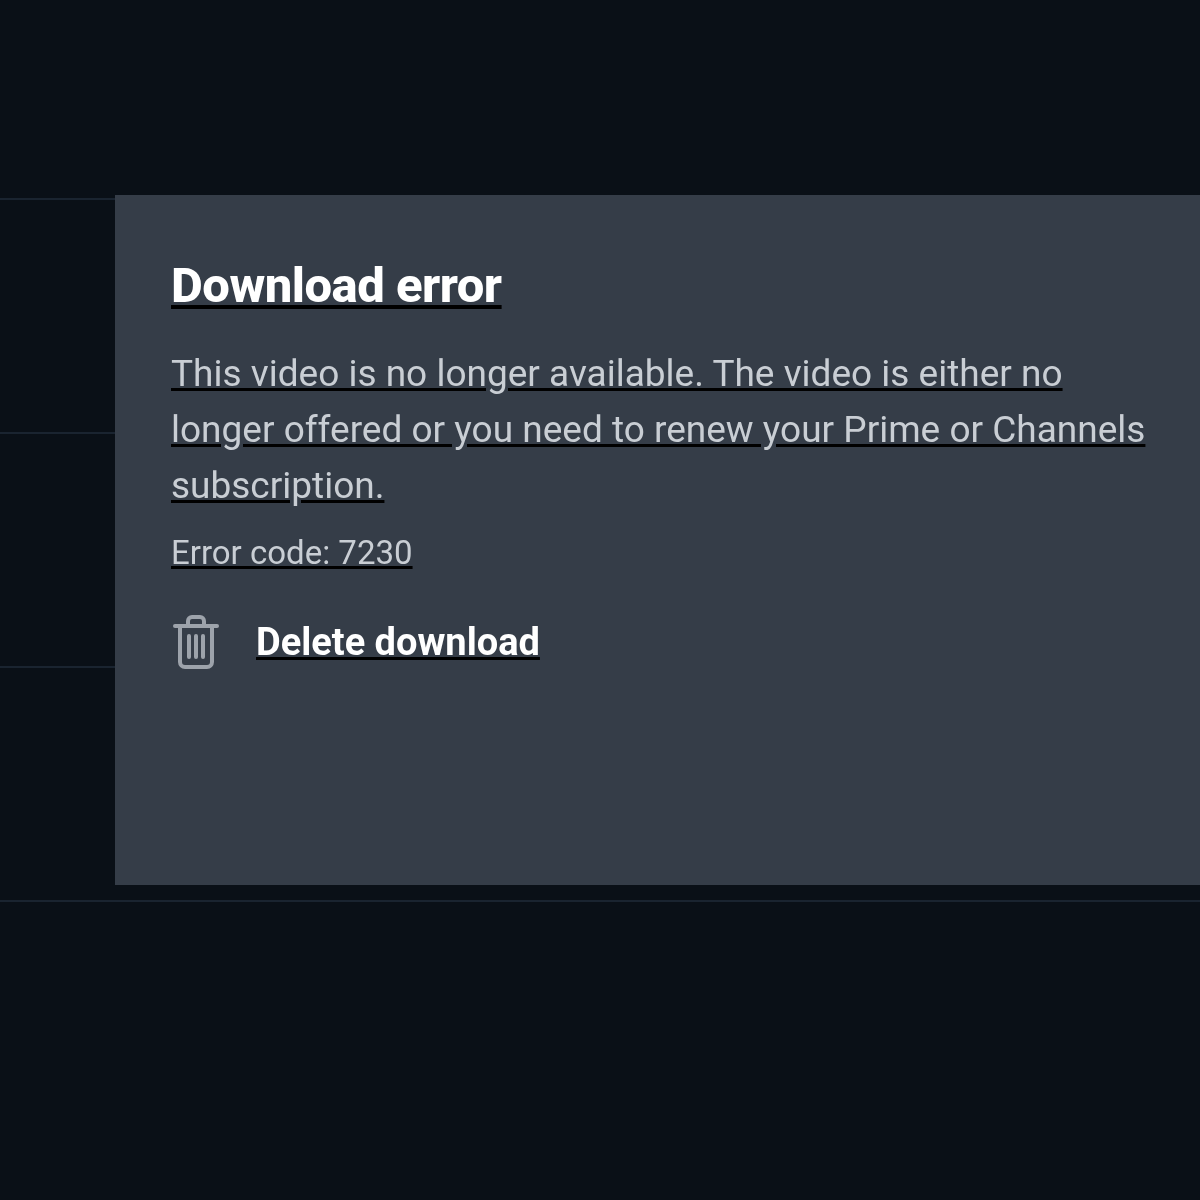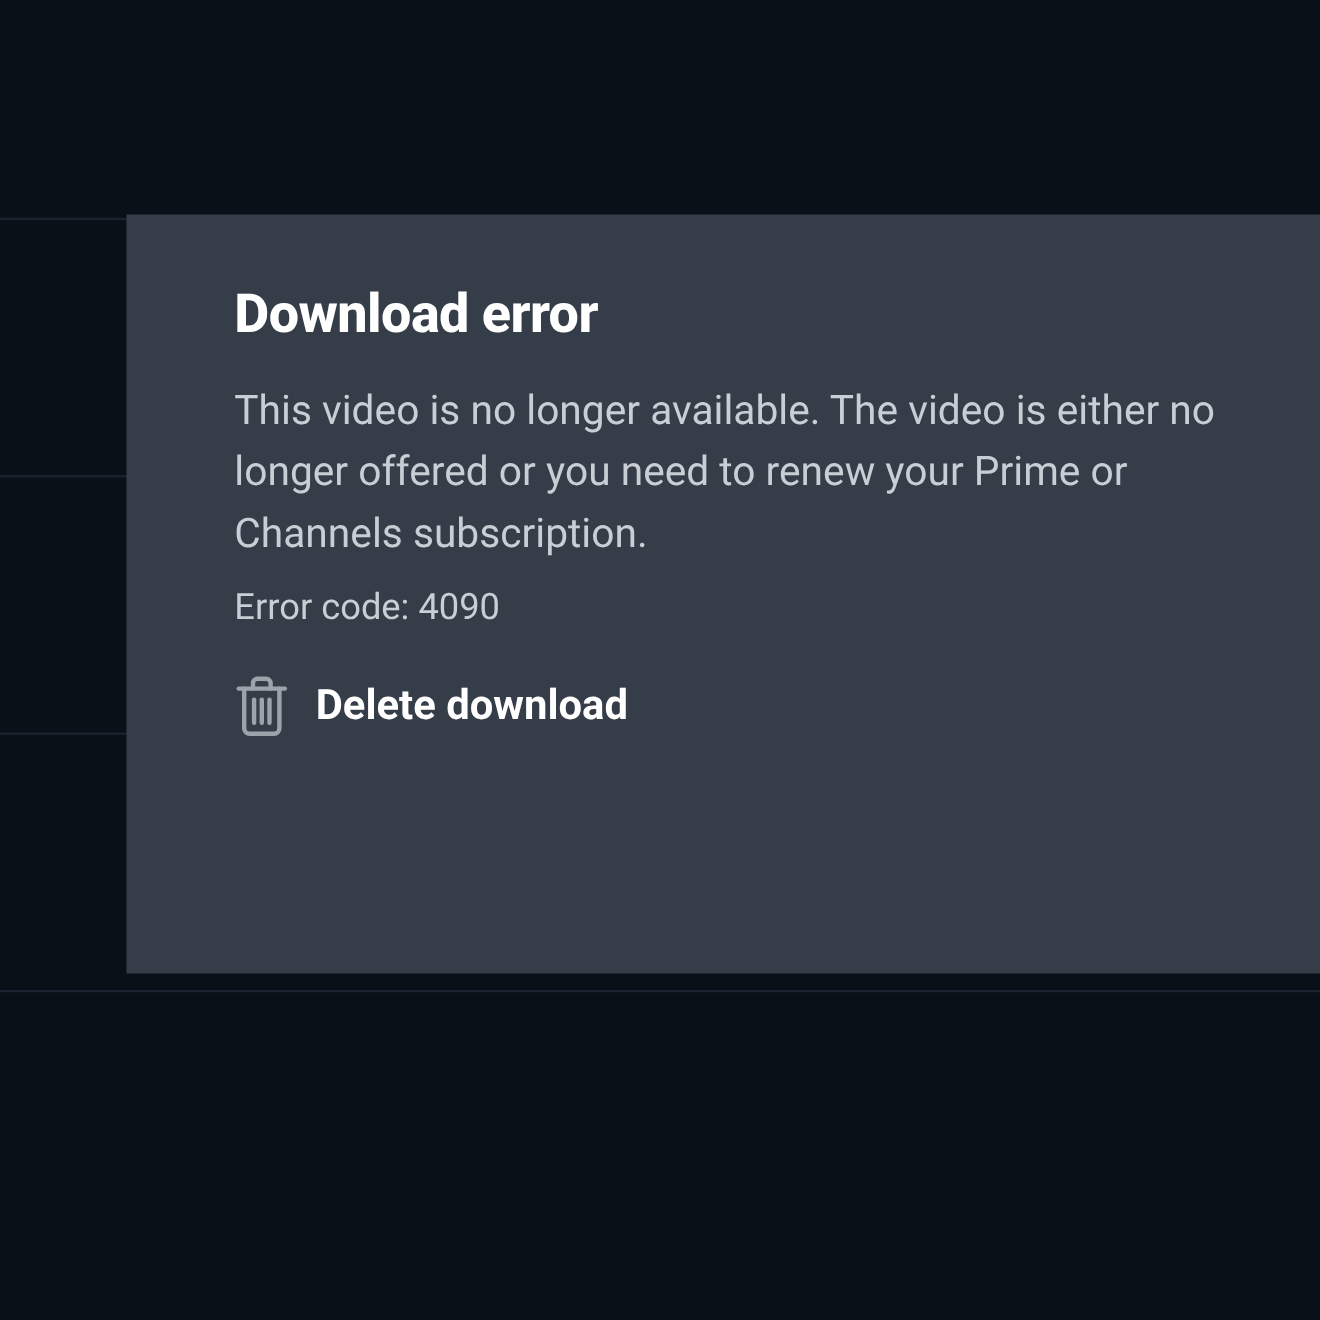--- a/index.html
+++ b/index.html
@@ -29,21 +29,22 @@
     height: 2px;
     background: #1a2430;
   }
   .card {
     position: absolute;
     left: 115px;
     top: 195px;
     width: 1085px;
     height: 690px;
     background: #353d48;
-    padding: 62px 50px 62px 98px;
+    padding: 62px 50px 62px 56px;
+    text-decoration: underline;
   }
   .title {
     color: #ffffff;
     font-size: 49px;
     font-weight: 800;
     letter-spacing: -0.5px;
     margin-bottom: 32px;
   }
   .message {
     color: #c9ced4;
@@ -54,21 +55,21 @@
   }
   .error-code {
     color: #c9ced4;
     font-size: 33px;
     font-weight: 400;
     margin-bottom: 42px;
   }
   .delete-row {
     display: flex;
     align-items: center;
-    gap: 24px;
+    gap: 35px;
     cursor: pointer;
   }
   .trash-icon {
     width: 50px;
     height: 56px;
     flex-shrink: 0;
   }
   .trash-icon svg {
     width: 100%;
     height: 100%;
@@ -86,21 +87,21 @@
 <div class="bg-rows">
   <div class="bg-row" style="top:198px"></div>
   <div class="bg-row" style="top:432px"></div>
   <div class="bg-row" style="top:666px"></div>
   <div class="bg-row" style="top:900px"></div>
 </div>
 
 <div class="card">
   <h1 class="title">Download error</h1>
   <p class="message">This video is no longer available. The video is either no longer offered or you need to renew your Prime or Channels subscription.</p>
-  <p class="error-code">Error code: 4090</p>
+  <p class="error-code">Error code: 7230</p>
   <div class="delete-row">
     <span class="trash-icon">
       <svg viewBox="0 0 50 56" fill="none" stroke="#9da3ab" stroke-width="4" stroke-linecap="round" stroke-linejoin="round">
         <path d="M4 12 L46 12"></path>
         <path d="M17 12 L17 7 C17 4.8 18.8 3 21 3 L29 3 C31.2 3 33 4.8 33 7 L33 12"></path>
         <path d="M9 12 L9 48 C9 50.8 11.2 53 14 53 L36 53 C38.8 53 41 50.8 41 48 L41 12"></path>
         <line x1="18" y1="22" x2="18" y2="43"></line>
         <line x1="25" y1="22" x2="25" y2="43"></line>
         <line x1="32" y1="22" x2="32" y2="43"></line>
       </svg>

